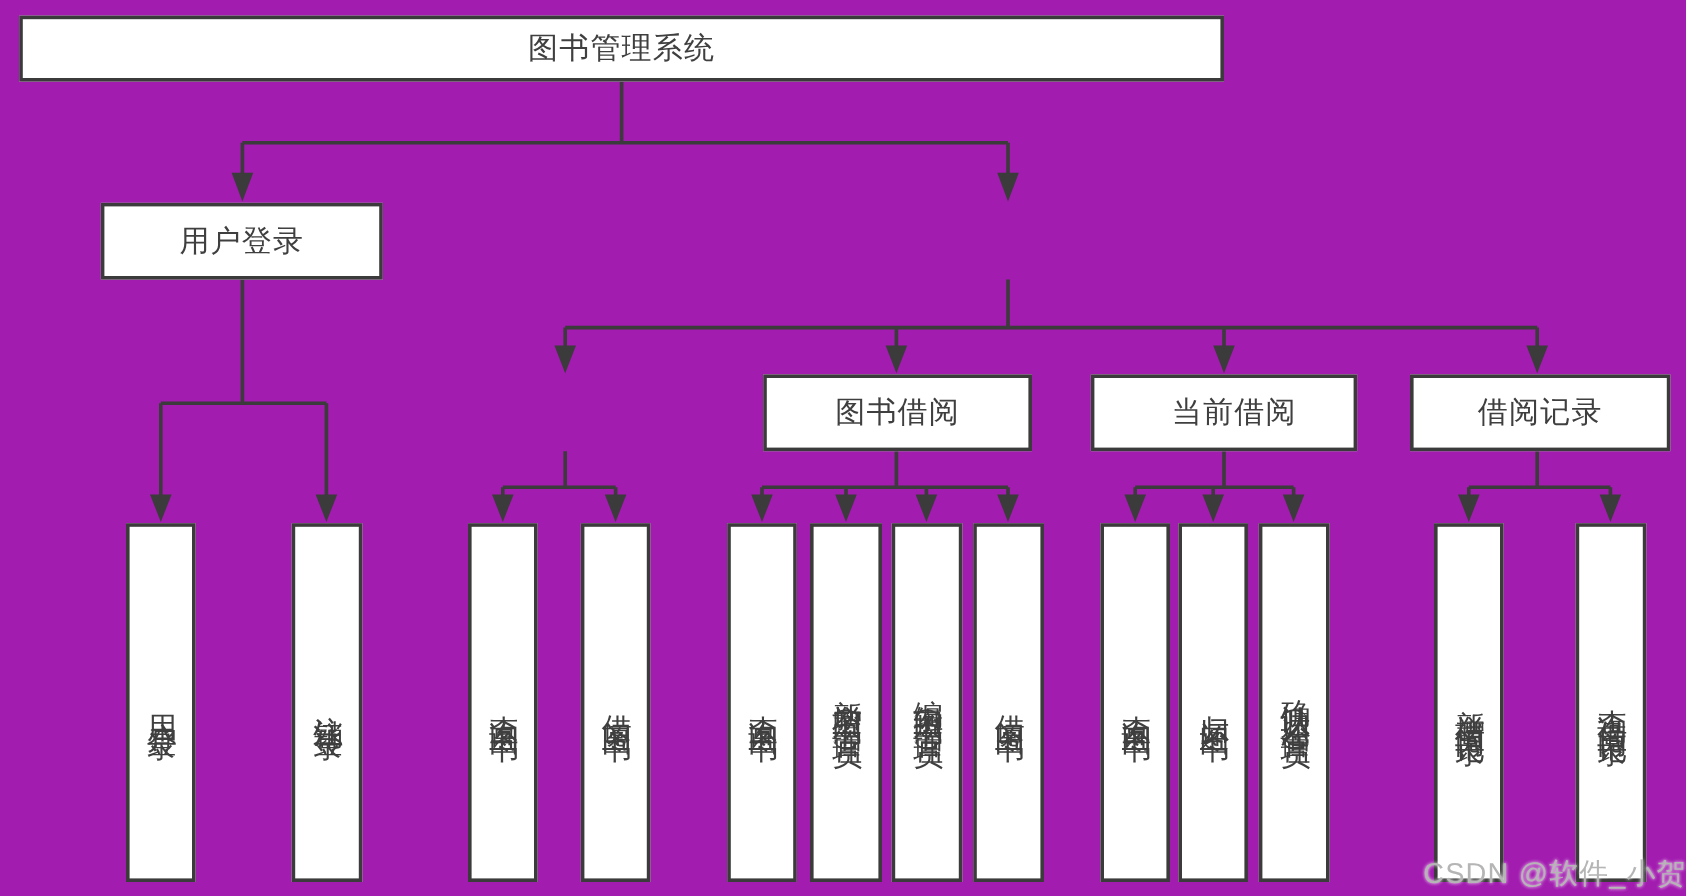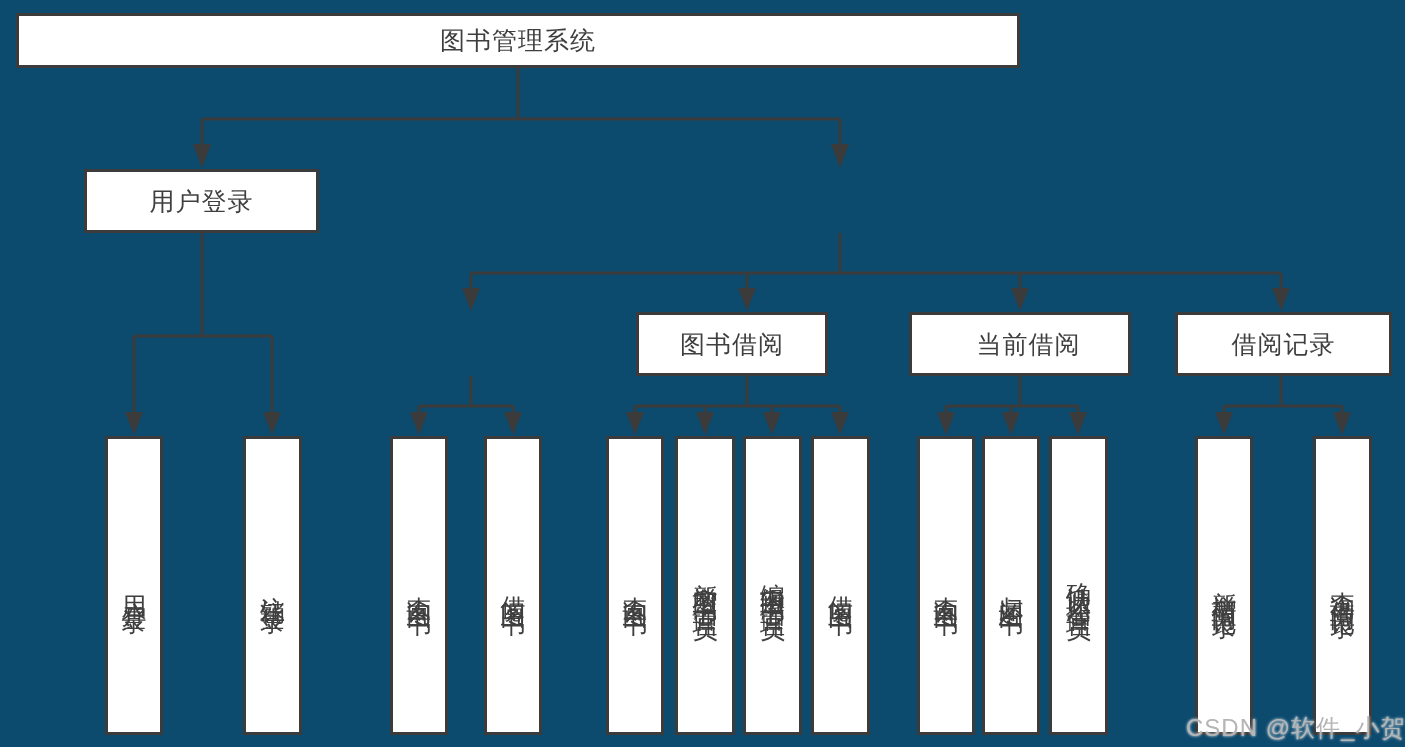--- a/index.html
+++ b/index.html
@@ -1,19 +1,19 @@
 <!DOCTYPE html>
 <html><head>
 <meta charset="utf-8">
 <style>
   html,body{margin:0;padding:0;background:#ffffff;}
   .canvas{
     position:relative;
     width:1405px;height:747px;
-    background:#0c4a6e;
+    background:#a21caf;
     font-family:"Liberation Serif", serif;
     color:#3f3f3f;
     overflow:hidden;
   }
   .connectors{position:absolute;left:0;top:0;width:1405px;height:747px;}
   .box{
     position:absolute;
     box-sizing:border-box;
     border:3px solid #3b3b3b;
     background:#ffffff;
@@ -82,21 +82,21 @@
       <polygon points="1069,412 1087,412 1078,435"></polygon>
       <polygon points="1215,412 1233,412 1224,435"></polygon>
       <polygon points="1333,412 1351,412 1342,435"></polygon>
     </g>
   </svg>
 
   <div class="box" style="left:16px;top:13px;width:1004px;height:55px;">图书管理系统</div>
 
   <div class="box" style="left:84px;top:169px;width:235px;height:64px;">用户登录</div>
 
-  <div class="box" style="left:636px;top:312px;width:192px;height:64px;">图书借阅</div>
+  <div class="box" style="left:636px;top:312px;width:224px;height:64px;">图书借阅</div>
   <div class="box" style="left:909px;top:312px;width:222px;height:64px;padding-left:17px;">当前借阅</div>
   <div class="box" style="left:1175px;top:312px;width:217px;height:64px;">借阅记录</div>
 
   <div class="box leaf" style="left:105px;top:436px;width:58px;height:299px;">
     <span>用户登录</span>
   </div>
   <div class="box leaf" style="left:243px;top:436px;width:59px;height:299px;">
     <span>注销登录</span>
   </div>
 

